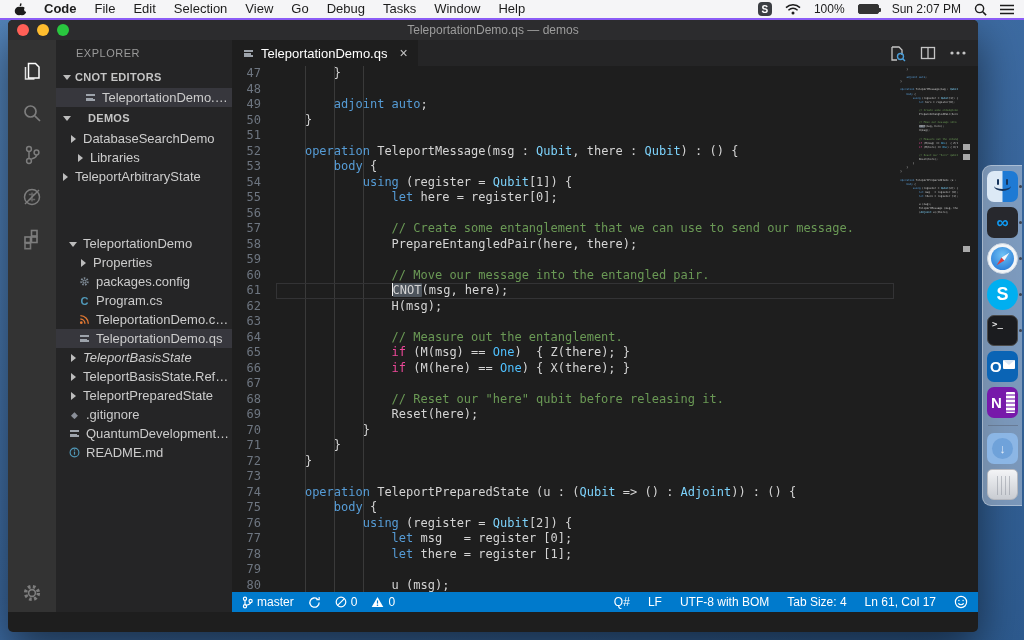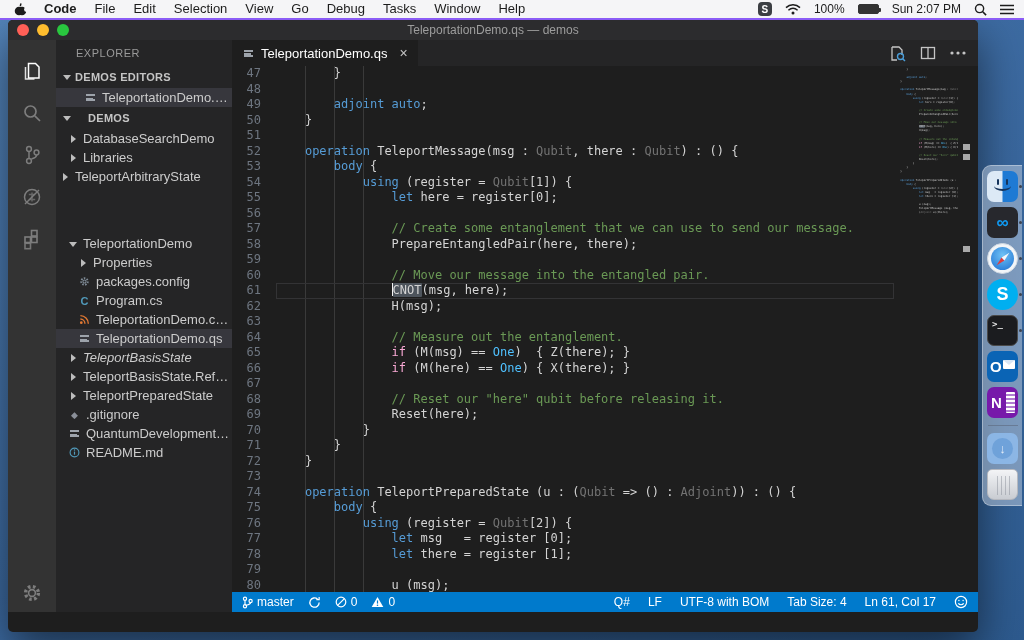--- a/index.html
+++ b/index.html
@@ -58,21 +58,21 @@
   .ed-actions{margin-left:auto;display:flex;align-items:center;gap:14px;padding-right:12px;color:#c5c5c5}
 
   .editor-body{flex:1;display:flex;min-height:0;position:relative}
   .code-wrap{flex:1;position:relative;overflow:hidden;font-family:"DejaVu Sans Mono",monospace;font-size:12px;line-height:15.5px}
   .guides{position:absolute;top:0;bottom:0;pointer-events:none}
   .guide{position:absolute;top:0;bottom:0;width:1px;background:#3a3a3a}
   .line{display:flex;height:15.5px}
   .num{width:44px;flex:0 0 44px;text-align:right;padding-right:15px;color:#6e7681}
   .txt{flex:1;white-space:pre;position:relative;color:#d4d4d4}
   .cur-line .txt{box-shadow:inset 0 0 0 1px #333335}
-  .p{color:#d4d4d4}.kw{color:#569cd6}.typ{color:#737373}.ctl{color:#f9a8d4}.cst{color:#4fc1ff}.cmt{color:#6a9955}
+  .p{color:#d4d4d4}.kw{color:#569cd6}.typ{color:#7dd3fc}.ctl{color:#ec4899}.cst{color:#4fc1ff}.cmt{color:#6a9955}
   .hl{background:#4d545c;border-radius:1px}
   .cur{display:inline-block;width:0;height:13px;border-left:1.5px solid #f2f2f2;vertical-align:-2px}
 
   .minimap{width:64px;flex:0 0 64px;overflow:hidden;background:#1e1e1e;padding-top:2px}
   .minimap .line{height:4.1px}
   .minimap .txt{font-family:"DejaVu Sans Mono",monospace;font-size:2.6px;line-height:4.1px}
   .overview{width:20px;flex:0 0 20px;position:relative;background:#1e1e1e}
   .ov-mark{position:absolute;left:5px;width:7px;height:6px;background:#c2c2c2;opacity:.85}
 
   
@@ -226,40 +226,40 @@
             <circle cx="11" cy="11" r="6.4" stroke="currentColor" stroke-width="3.4" stroke-dasharray="2.6 2.45"></circle>
             <circle cx="11" cy="11" r="3.4" stroke="currentColor" stroke-width="1.6"></circle>
           </svg>
       </span>
     </div>
 
     <div class="sidebar">
       <div class="sb-title">EXPLORER</div>
       <div class="sb-sec">
           <span class="chev d"></span>
-          <span style="margin-left:3px">DEMOS EDITORS</span>
+          <span style="margin-left:3px">CNOT EDITORS</span>
         </div>
       <div id="open-editors">
           <div class="row selected" style="padding-left: 28px;">
             <span class="fic lines">
               <i></i>
             </span>
             <span class="lbl">TeleportationDemo.qs …</span>
           </div>
         </div>
       <div class="sb-sec">
           <span class="chev d"></span>
           <span style="margin-left:16px">DEMOS</span>
         </div>
       <div id="tree">
           <div class="row" style="padding-left: 12px;">
             <span class="chev r"></span>
             <span class="lbl">DatabaseSearchDemo</span>
           </div>
-          <div class="row" style="padding-left: 12px;">
+          <div class="row" style="padding-left: 19px;">
             <span class="chev r"></span>
             <span class="lbl">Libraries</span>
           </div>
           <div class="row" style="padding-left: 4px;">
             <span class="chev r"></span>
             <span class="lbl">TeleportArbitraryState</span>
           </div>
           <div class="row" style="padding-left: 12px; margin-top: 48px;">
             <span class="chev d"></span>
             <span class="lbl">TeleportationDemo</span>

